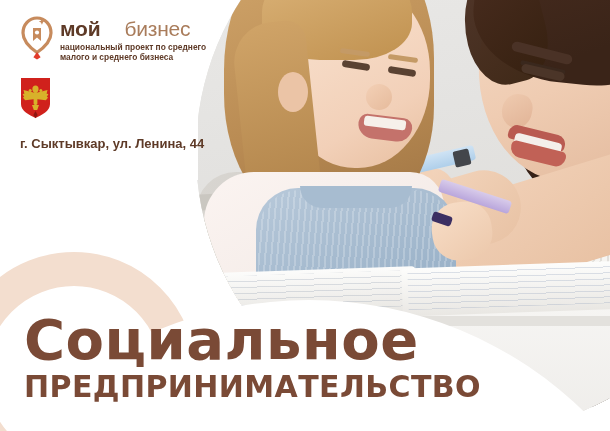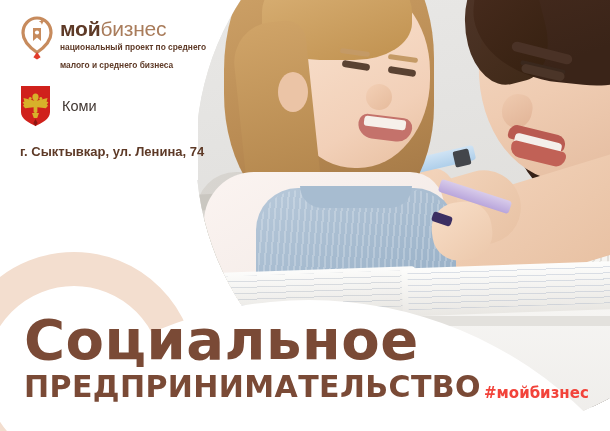--- a/index.html
+++ b/index.html
@@ -140,21 +140,21 @@
   .left-panel{position:absolute;left:0;top:0;width:198px;height:180px;background:#ffffff;z-index:4;}
 
   
   .logo-block{position:absolute;left:20px;top:16px;z-index:6;}
   .mb-row{display:flex;align-items:flex-start;}
   .pin{position:relative;width:34px;height:44px;margin-right:6px;flex:0 0 auto;}
   .pin svg{display:block;}
   .mb-text{padding-top:2px;}
   .mb-word{font-size:21px;line-height:21px;letter-spacing:-.2px;white-space:nowrap;}
   .mb-word .b1{font-weight:bold;color:#5E3A27;}
-  .mb-word .b2{font-weight:normal;color:#A97C5B;}
+  .mb-word .b2{font-weight:normal;color:#A97C5B;padding-left:24px;}
   .mb-sub{font-size:8.4px;line-height:10.4px;color:#5E3A27;margin-top:3px;white-space:nowrap;font-weight:bold;}
 
   .komi-row{display:flex;align-items:center;margin-top:14px;}
   .shield{width:31px;height:42px;flex:0 0 auto;margin-right:11px;}
   .komi-text{font-size:14.5px;line-height:16.5px;color:#3F3530;}
 
   .addr{margin-top:16px;font-size:13px;line-height:18px;color:#5E3A27;white-space:nowrap;font-weight:bold;}
 
   
   .headline{position:absolute;left:24px;top:312px;z-index:7;}
@@ -248,50 +248,48 @@
           <path d="M17 2 C9 2 3 8.6 3 17 C3 25.5 10.5 32 17 36.5 C23.5 32 31 25.5 31 17 C31 8.6 25 2 17 2 Z" fill="none" stroke="#C78B5D" stroke-width="3.2"></path>
           <path d="M13 12 L21 12 L21 25 L17 21.5 L13 25 Z" fill="#C78B5D"></path>
           <circle cx="17" cy="16.5" r="2.1" fill="#FFFFFF"></circle>
           <path d="M17 36 L13.4 41.2 L17 43.6 L20.6 41.2 Z" fill="#E23B2A"></path>
           <path d="M30 4.2 L31.6 7.2 L34 6.2 L31.6 9.2 L30.4 12 L29.2 9 L26.6 8 L29.2 7 Z" fill="#C78B5D" transform="translate(-3,-1) scale(0.82)"></path>
         </svg>
       </div>
       <div class="mb-text">
         <div class="mb-word"><span class="b1">мой</span><span class="b2">бизнес</span></div>
         <div class="mb-sub">национальный проект по среднего</div>
-        <div class="mb-sub" style="margin-top:8px">малого и среднего бизнеса</div>
+        <div class="mb-sub" style="margin-top:0">малого и среднего бизнеса</div>
       </div>
     </div>
 
     <div class="komi-row">
       <div class="shield">
         <svg width="31" height="42" viewBox="0 0 31 42">
           <path d="M1 1 H30 V27 C30 34 22 38 15.5 41 C9 38 1 34 1 27 Z" fill="#D0211C"></path>
           <g fill="#D8B12A">
             <ellipse cx="15.5" cy="12" rx="3.1" ry="3.6"></ellipse>
             <rect x="13.6" y="15" width="3.8" height="13" rx="1.4"></rect>
             <path d="M15.5 16 L3.5 13 L4.4 16.8 L2.6 17 L4.2 20 L2.8 20.6 L5.2 23.2 L15.5 22 Z"></path>
             <path d="M15.5 16 L27.5 13 L26.6 16.8 L28.4 17 L26.8 20 L28.2 20.6 L25.8 23.2 L15.5 22 Z"></path>
             <path d="M12 28 L19 28 L17.2 33 L13.8 33 Z"></path>
             <circle cx="10.2" cy="13.6" r="1.5"></circle>
             <circle cx="20.8" cy="13.6" r="1.5"></circle>
           </g>
           <path d="M15.5 34 L13.4 38 L15.5 41.2 L17.6 38 Z" fill="#8E1510"></path>
         </svg>
       </div>
       <div class="komi-text">
-        <div>Коми</div>
       </div>
     </div>
 
     <div class="addr">
-      <div>г. Сыктывкар, ул. Ленина, 74</div>
+      <div>г. Сыктывкар, ул. Ленина, 44</div>
     </div>
   </div>
 
   <div class="headline">
     <div class="h-line1">Социальное</div>
     <div class="h-line2">ПРЕДПРИНИМАТЕЛЬСТВО</div>
   </div>
 
-  <div class="hashtag">#мойбизнес</div>
 
 </div>
 
 </body></html>

